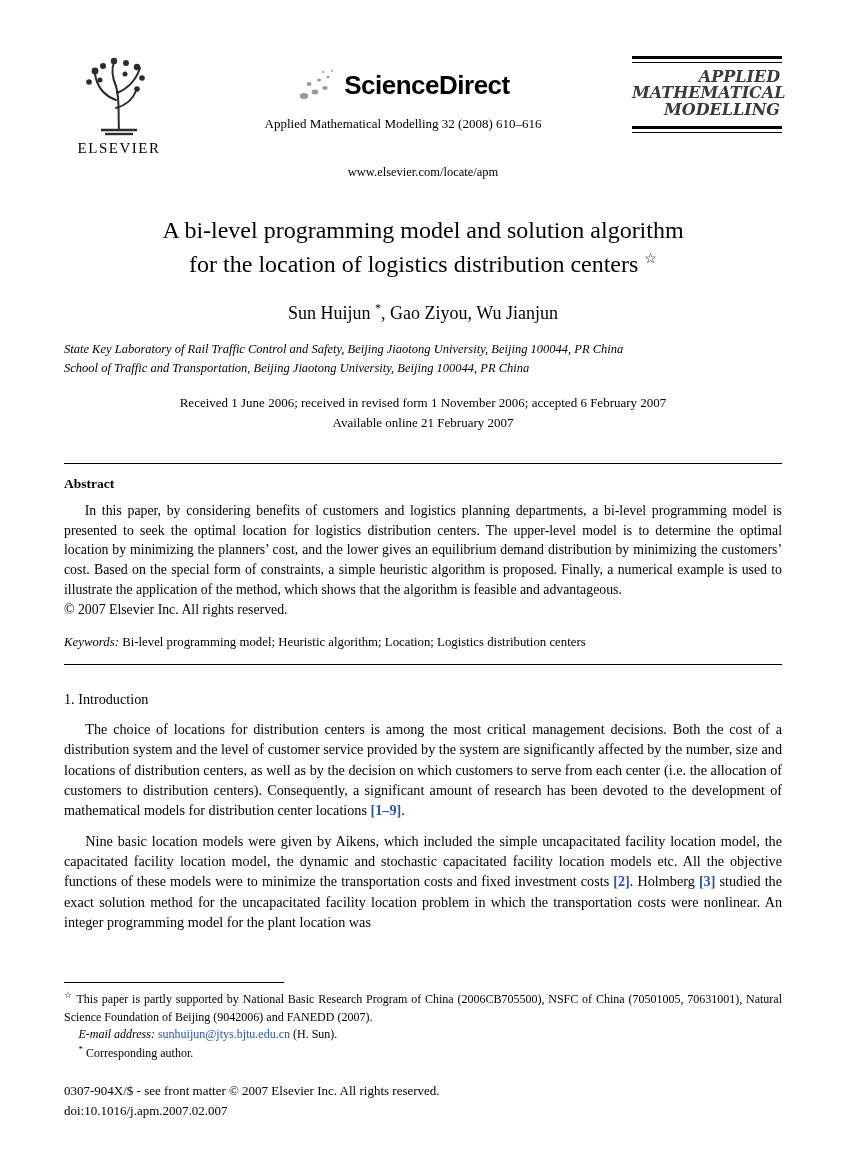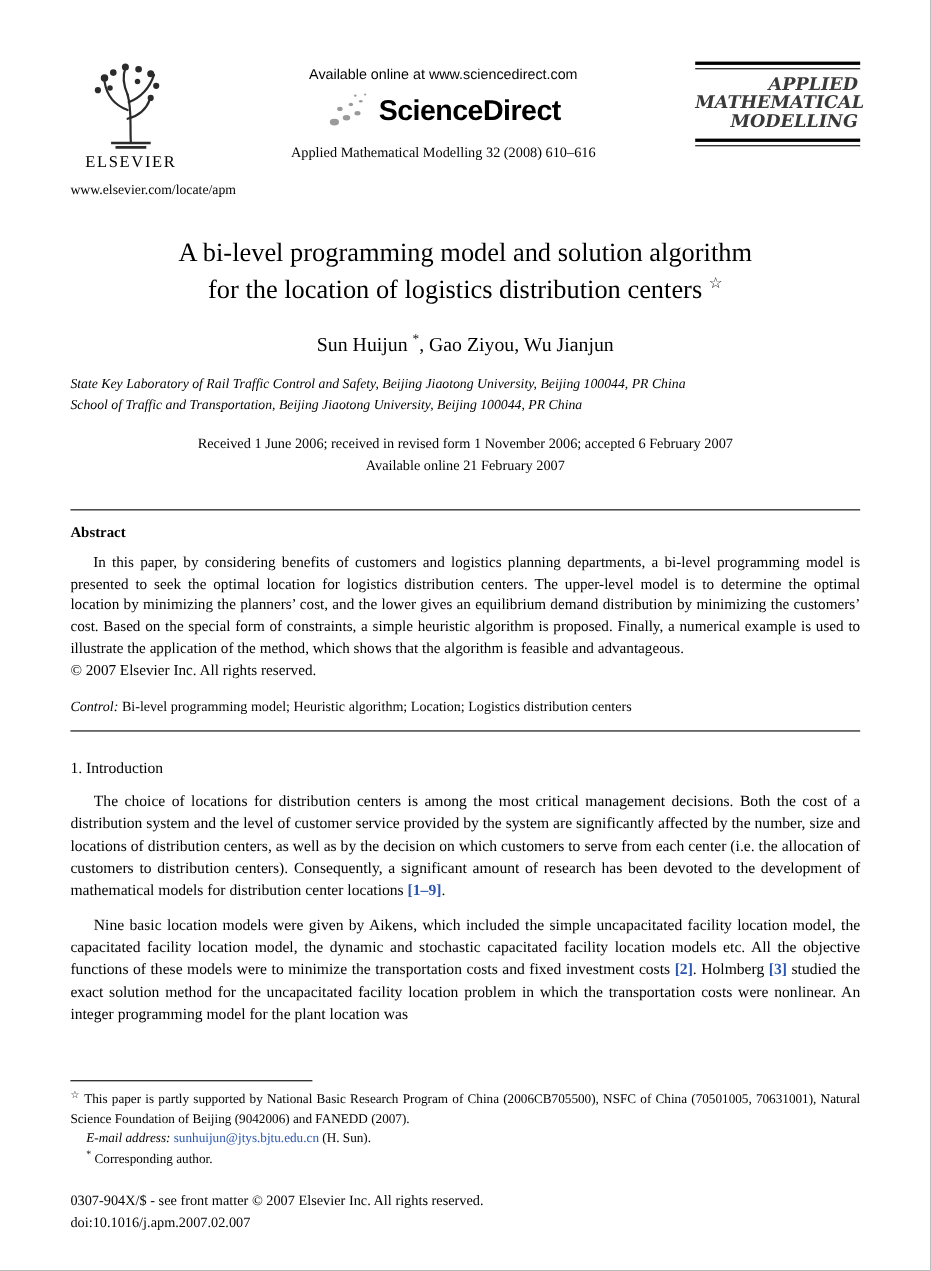--- a/index.html
+++ b/index.html
@@ -15,21 +15,21 @@
   .elsevier-wordmark { font-family:"Liberation Serif", serif; font-size:15px; letter-spacing:1.5px; margin-top:2px; }
   .header-center { flex:1; text-align:center; padding-top:4px; }
   .available-online { font-family:"Liberation Sans", sans-serif; font-size:13px; }
   .sd-logo { display:flex; align-items:center; justify-content:center; margin-top:8px; gap:4px; }
   .sd-text { font-family:"Liberation Sans", sans-serif; font-weight:bold; font-size:26px; letter-spacing:-0.5px; }
   .journal-citation { font-size:13px; margin-top:14px; }
   .jlogo-block { width:150px; }
   .dbl-rule { border-top:3px solid #000; border-bottom:1.5px solid #000; height:3px; }
   .jlogo-text { text-align:right; padding:6px 2px 8px 0; color:#3a3a3a; font-family:"DejaVu Serif", serif;
                 font-weight:bold; font-style:italic; font-size:16px; line-height:1.02; letter-spacing:0; }
-  .locate-url { text-align:left; font-size:12.5px; margin-top:8px; }
+  .locate-url { text-align:center; font-size:12.5px; margin-top:8px; }
   
   .article-title { text-align:center; font-size:24px; line-height:1.4; margin-top:34px; }
   .title-star { font-size:14px; vertical-align:super; }
   .authors { text-align:center; font-size:18px; margin-top:20px; }
   .authors sup { font-size:12px; }
   .affiliations { text-align:left; font-style:italic; font-size:12.5px; margin-top:16px; line-height:1.5; }
   .dates { text-align:center; font-size:13px; margin-top:15px; line-height:1.55; }
   .rule { border:none; border-top:1px solid #000; margin:0; }
   .rule-abstract { margin-top:30px; }
   .abstract-heading { font-weight:bold; font-size:13.5px; margin-top:12px; }
@@ -84,21 +84,20 @@
         </g>
         <g stroke="#2b2b2b" stroke-width="2.4" fill="none">
           <path d="M26 74 h36"></path>
           <path d="M30 78 h28"></path>
         </g>
       </svg>
       <div class="elsevier-wordmark">ELSEVIER</div>
     </div>
 
     <div class="header-center">
-      <div class="available-online">Available online at www.sciencedirect.com</div>
       <div class="sd-logo">
         <svg width="44" height="34" viewBox="0 0 44 34">
           <g fill="#9a9a9a">
             <ellipse cx="8" cy="28" rx="4.2" ry="3.1"></ellipse>
             <ellipse cx="19" cy="24" rx="3.4" ry="2.5"></ellipse>
             <ellipse cx="29" cy="20" rx="2.7" ry="2"></ellipse>
             <ellipse cx="13" cy="16" rx="2.5" ry="1.9"></ellipse>
             <ellipse cx="23" cy="12" rx="2" ry="1.5"></ellipse>
             <ellipse cx="32" cy="9" rx="1.6" ry="1.2"></ellipse>
             <ellipse cx="27" cy="4" rx="1.2" ry="1"></ellipse>
@@ -144,21 +143,21 @@
     <div>Available online 21 February 2007</div>
   </div>
 
   <hr class="rule rule-abstract">
 
   <div class="abstract-heading">Abstract</div>
   <div class="abstract-body">In this paper, by considering benefits of customers and logistics planning departments, a bi-level programming model is presented to seek the optimal location for logistics distribution centers. The upper-level model is to determine the optimal location by minimizing the planners’ cost, and the lower gives an equilibrium demand distribution by minimizing the customers’ cost. Based on the special form of constraints, a simple heuristic algorithm is proposed. Finally, a numerical example is used to illustrate the application of the method, which shows that the algorithm is feasible and advantageous.</div>
   <div class="abstract-copyright">© 2007 Elsevier Inc. All rights reserved.</div>
 
   <div class="keywords">
-    <span class="keywords-label">Control:</span>
+    <span class="keywords-label">Keywords:</span>
     <span>Bi-level programming model; Heuristic algorithm; Location; Logistics distribution centers</span>
   </div>
 
   <hr class="rule rule-keywords">
 
   <div class="section-heading">1. Introduction</div>
 
   <div class="body-para">
     <span>The choice of locations for distribution centers is among the most critical management decisions. Both the cost of a distribution system and the level of customer service provided by the system are significantly affected by the number, size and locations of distribution centers, as well as by the decision on which customers to serve from each center (i.e. the allocation of customers to distribution centers). Consequently, a significant amount of research has been devoted to the development of mathematical models for distribution center locations </span><span class="cite-link">[1–9]</span><span>.</span>
   </div>

